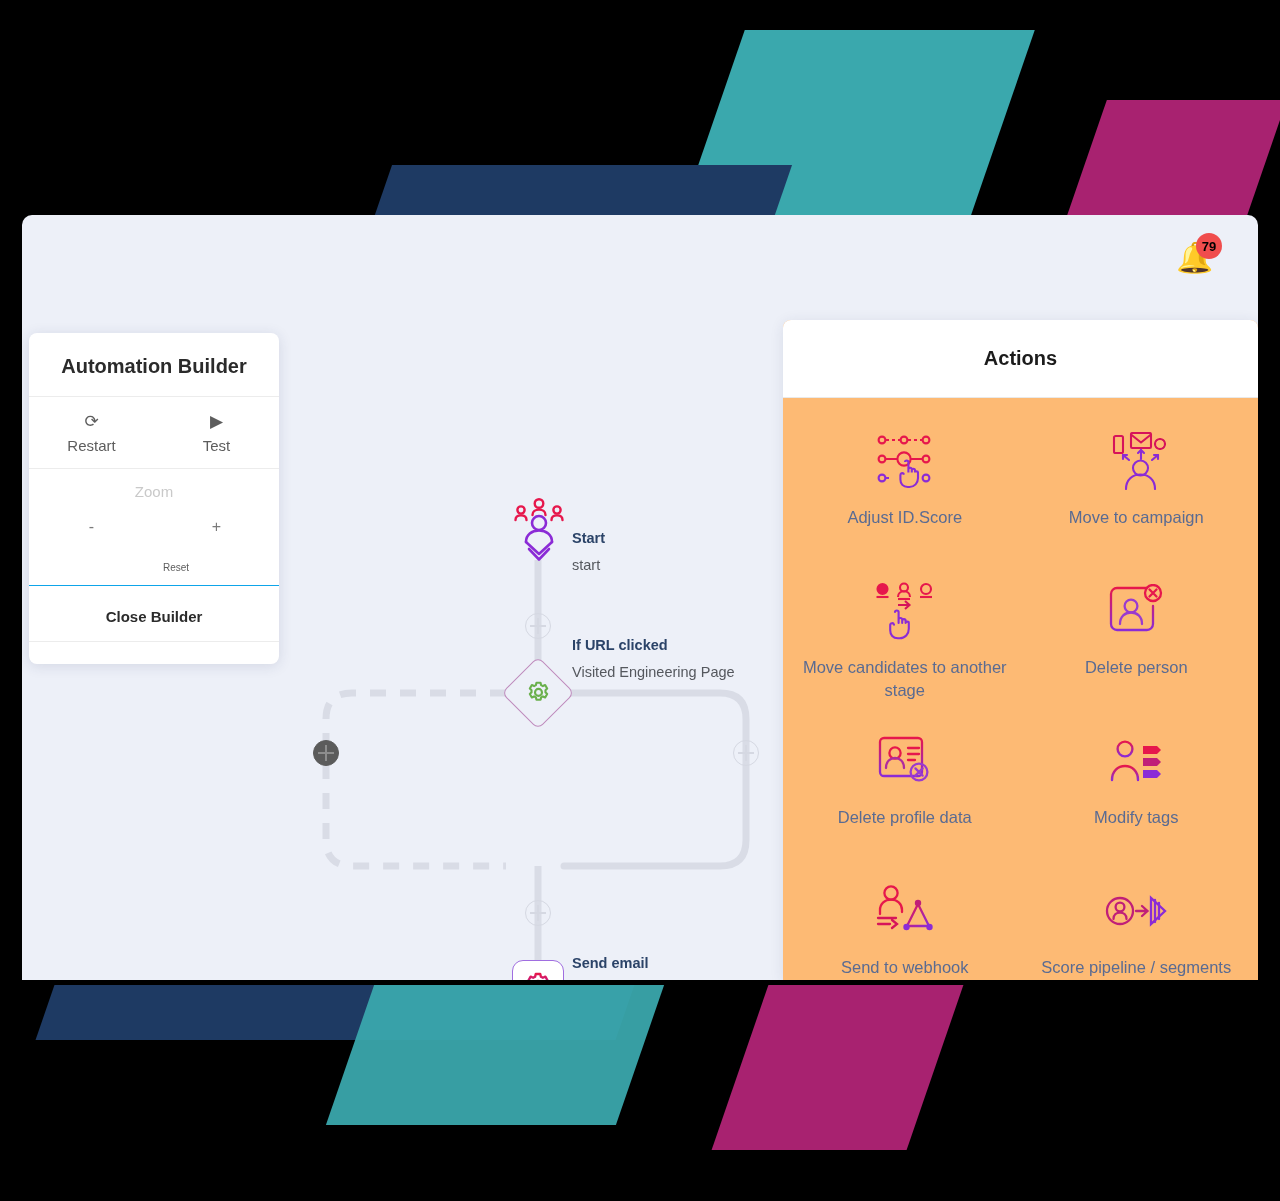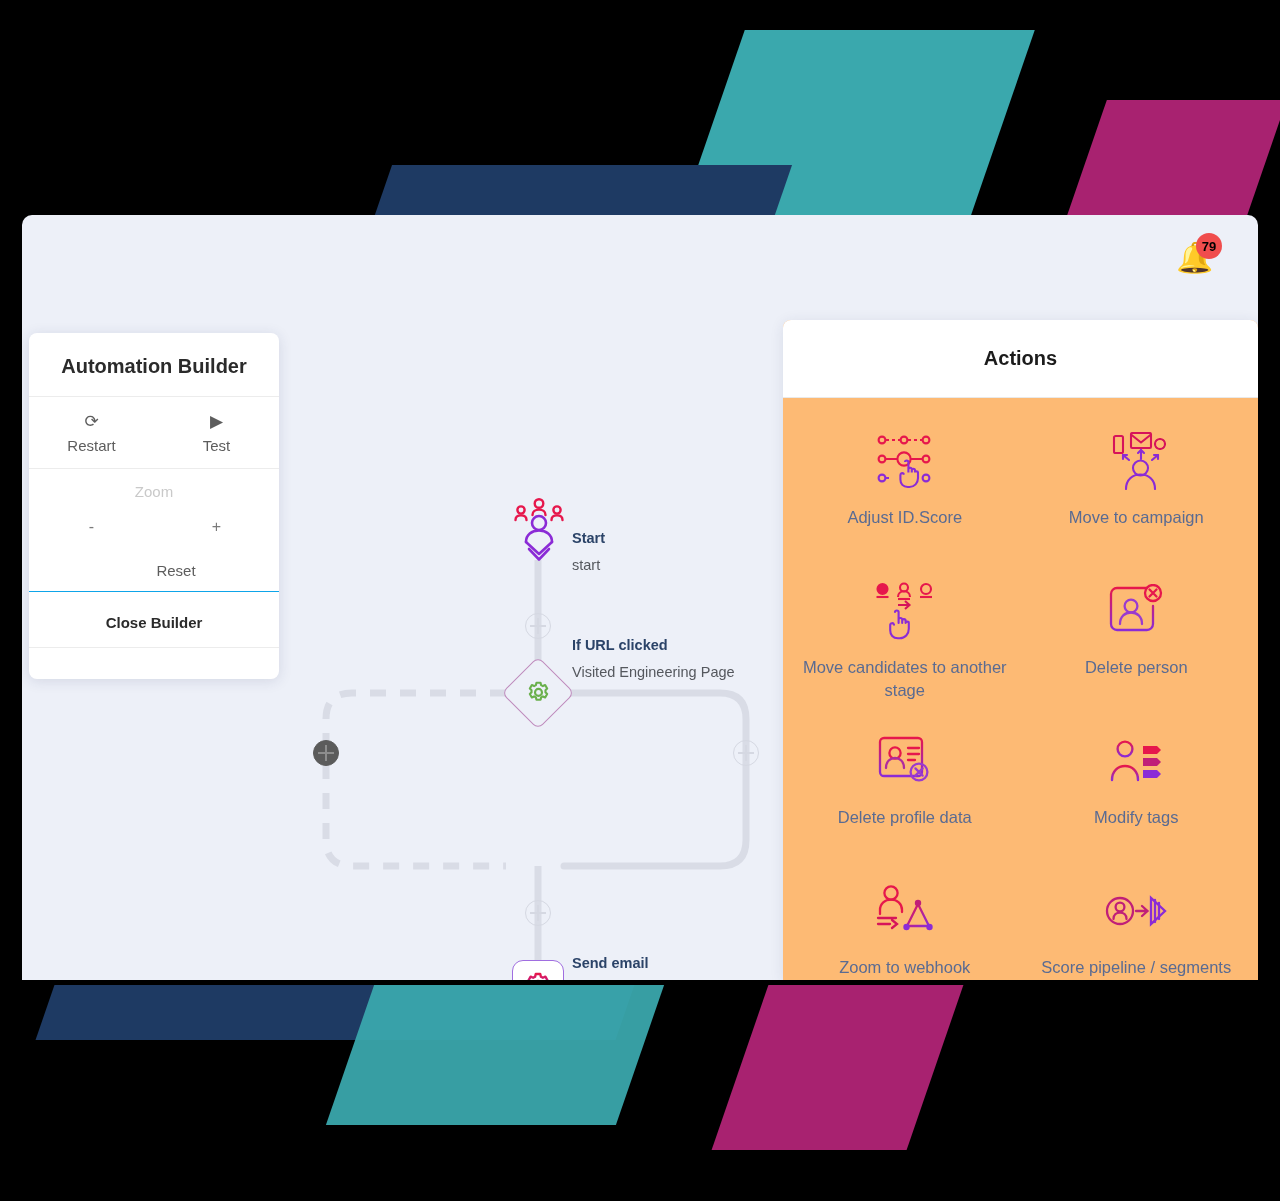--- a/index.html
+++ b/index.html
@@ -39,36 +39,36 @@
     background: #f04d4d; color: #000000; font-size: 13px; font-weight: 700;
     display: flex; align-items: center; justify-content: center;
   }
 
   
   .builder {
     position: absolute; left: 7px; top: 118px;
     width: 250px; background: #fff;
     border-radius: 8px;
     box-shadow: 0 2px 14px rgba(40,50,90,.13);
-    padding-bottom: 31px;
+    padding-bottom: 22px;
   }
   .builder-title {
     font-size: 20px; font-weight: 700; color: #2b2b2b;
     text-align: center; padding: 22px 0 18px;
     border-bottom: 1px solid #ececec;
   }
   .builder-row2 { display: flex; border-bottom: 1px solid #ececec; }
   .bbtn { flex: 1; text-align: center; padding: 14px 0 14px; }
   .bbtn .gl { display: block; font-size: 17px; color: #5d5d5d; line-height: 22px; }
   .bbtn .lb { display: block; font-size: 15px; color: #5d5d5d; margin-top: 4px; }
   .zoom-sec { border-bottom: 1px solid #0ea5e9; padding: 14px 0 12px; }
   .zoom-label { text-align: center; font-size: 15px; color: #c9c9c9; }
   .zoom-ctrls { display: flex; margin-top: 18px; }
   .zoom-ctrls span { flex: 1; text-align: center; font-size: 16px; color: #7a7a7a; }
-  .zoom-reset { text-align: center; font-size: 15px; color: #5d5d5d; margin-top: 26px; margin-left: 44px; }
+  .zoom-reset { text-align: center; font-size: 10px; color: #5d5d5d; margin-top: 26px; margin-left: 44px; }
   .close-builder { text-align: center; font-size: 15px; font-weight: 700; color: #2b2b2b; padding: 22px 0 16px; border-bottom:1px solid #ececec;}
 
   
   .canvas { position: absolute; left: 258px; top: 0; width: 505px; height: 765px; }
   .flow-svg { position: absolute; left: 0; top: 0; }
 
   .node-label { position: absolute; }
   .node-label .t1 { font-size: 14.5px; font-weight: 700; color: #2b4368; white-space: nowrap; }
   .node-label .t2 { font-size: 14.5px; color: #55585e; white-space: nowrap; margin-top: 11px; }
 
@@ -389,21 +389,21 @@
             <svg width="62" height="54" viewBox="0 0 62 54" fill="none" stroke-width="2.3" stroke-linecap="round">
               <circle cx="17" cy="9" r="6.6" stroke="#e6174c"></circle>
               <path d="M6 30V26c0-6.6 5-10.4 11-10.4s11 3.8 11 10.4v2" stroke="#e6174c"></path>
               <path d="M4 34h18M4 40h12M18 36l5 4-5 4" stroke="#d6145a"></path>
               <path d="M44 20 33 42h22z" stroke="url(#gradRP2)"></path>
               <circle cx="44" cy="19" r="3.2" fill="#c01f78" stroke="none"></circle>
               <circle cx="32.5" cy="43" r="3.2" fill="#8b2bd6" stroke="none"></circle>
               <circle cx="55.5" cy="43" r="3.2" fill="#8b2bd6" stroke="none"></circle>
             </svg>
           </div>
-          <div class="cap">Zoom to webhook</div>
+          <div class="cap">Send to webhook</div>
         </div>
 
         <div class="cell">
           <div class="icon-box">
             <svg width="62" height="42" viewBox="0 0 62 42" fill="none" stroke-width="2.3" stroke-linecap="round">
               <circle cx="15" cy="21" r="13" stroke="#c01f78"></circle>
               <circle cx="15" cy="17" r="4.4" stroke="#c01f78"></circle>
               <path d="M8.5 29c0-4.2 3-6.4 6.5-6.4s6.5 2.2 6.5 6.4" stroke="#c01f78"></path>
               <path d="M31 21h10M37 16l5.5 5-5.5 5" stroke="#c01f78"></path>
               <path d="M46 8v26l14-13z" stroke="#8b2bd6"></path>

